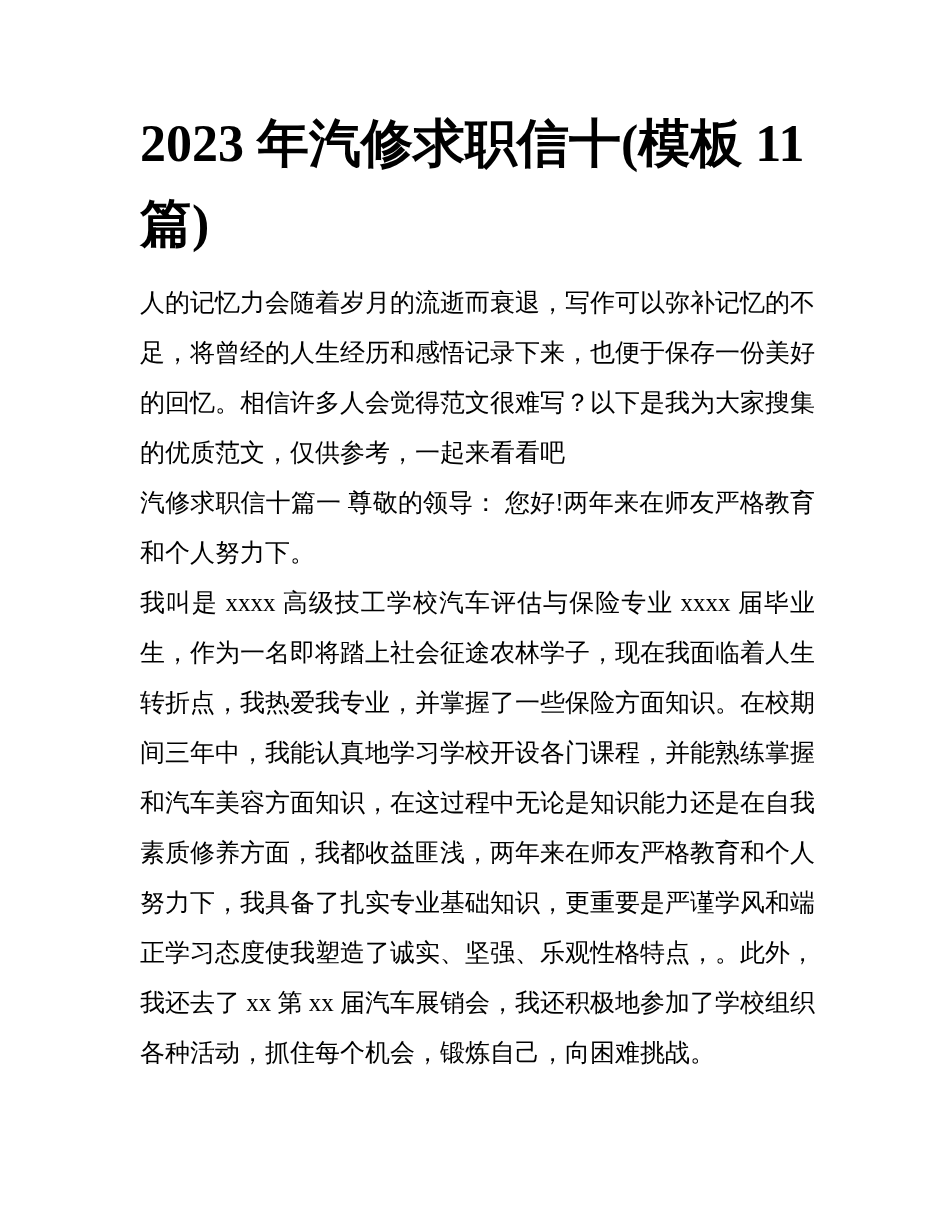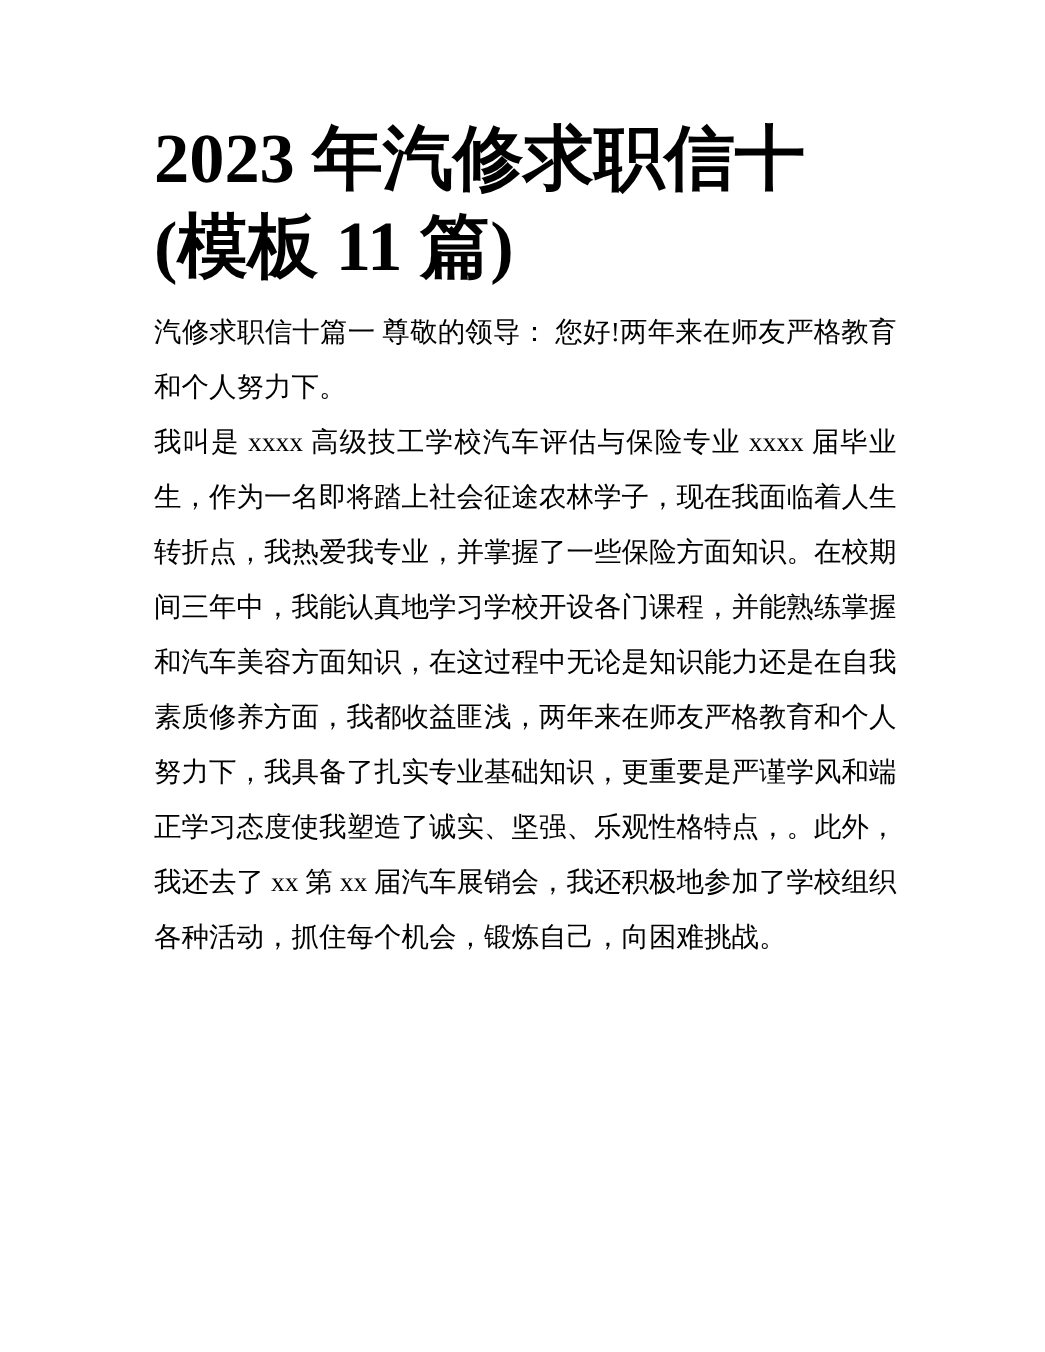--- a/index.html
+++ b/index.html
@@ -18,35 +18,36 @@
     box-sizing: border-box;
     width: 950px;
     height: 1229px;
     padding: 104px 135px 0 140px;
     background: #ffffff;
   }
   .doc-title {
     margin: 0 0 14px 0;
     font-family: "Liberation Serif", "DejaVu Serif", serif;
     font-weight: bold;
-    font-size: 64px;
+    font-size: 52px;
     line-height: 80px;
     color: #000000;
     text-align: left;
   }
   .doc-paragraph {
     margin: 0;
     font-family: "Liberation Serif", "DejaVu Serif", serif;
     font-size: 25px;
     line-height: 50px;
     color: #000000;
     text-align: justify;
     word-break: break-all;
   }
 </style>
 </head>
 <body>
 
 <div class="page">
   <h1 class="doc-title">2023 年汽修求职信十(模板 11 篇)</h1>
+  <p class="doc-paragraph">人的记忆力会随着岁月的流逝而衰退，写作可以弥补记忆的不足，将曾经的人生经历和感悟记录下来，也便于保存一份美好的回忆。相信许多人会觉得范文很难写？以下是我为大家搜集的优质范文，仅供参考，一起来看看吧</p>
   <p class="doc-paragraph">汽修求职信十篇一 尊敬的领导： 您好!两年来在师友严格教育和个人努力下。</p>
   <p class="doc-paragraph">我叫是 xxxx 高级技工学校汽车评估与保险专业 xxxx 届毕业生，作为一名即将踏上社会征途农林学子，现在我面临着人生转折点，我热爱我专业，并掌握了一些保险方面知识。在校期间三年中，我能认真地学习学校开设各门课程，并能熟练掌握和汽车美容方面知识，在这过程中无论是知识能力还是在自我素质修养方面，我都收益匪浅，两年来在师友严格教育和个人努力下，我具备了扎实专业基础知识，更重要是严谨学风和端正学习态度使我塑造了诚实、坚强、乐观性格特点，。此外，我还去了 xx 第 xx 届汽车展销会，我还积极地参加了学校组织各种活动，抓住每个机会，锻炼自己，向困难挑战。</p>
 </div>
 
 </body></html>

